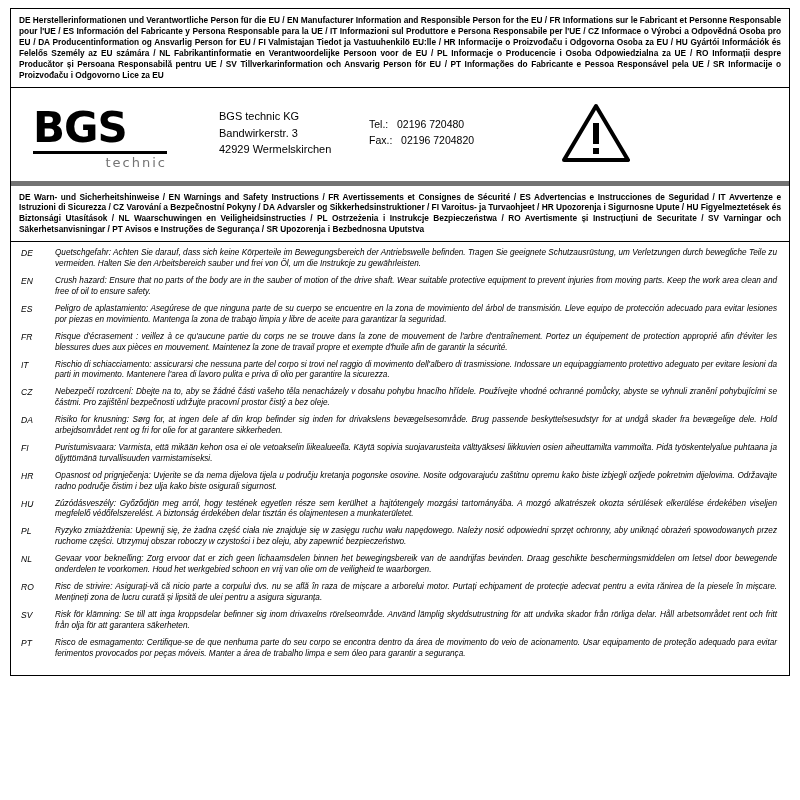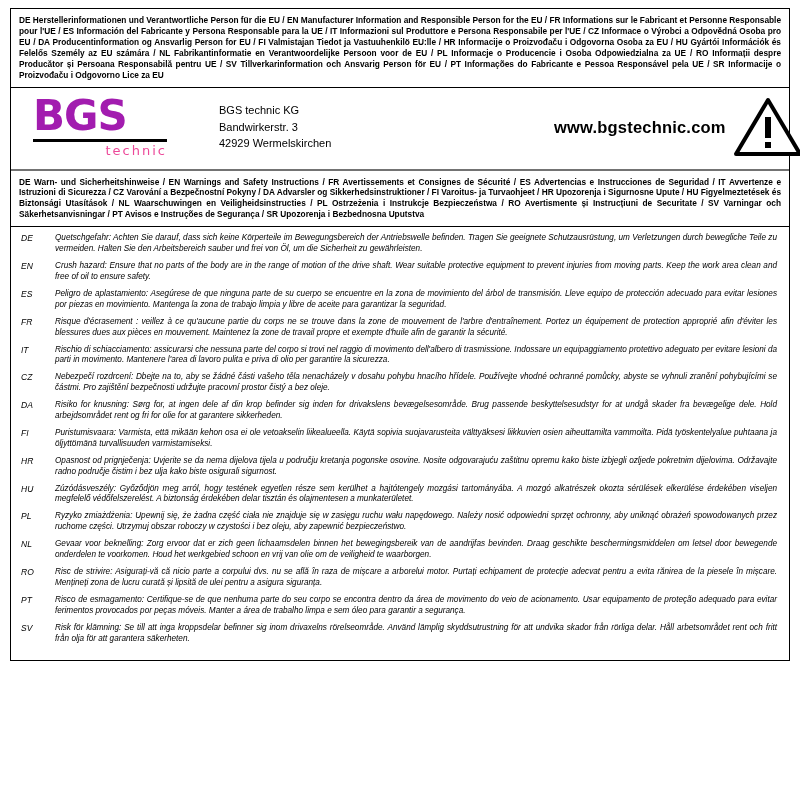--- a/index.html
+++ b/index.html
@@ -30,21 +30,21 @@
     padding: 6px 8px 6px 8px;
     font-size: 8.3px;
     line-height: 1.32;
     font-weight: bold;
     text-align: justify;
   }
   .band-title {
     border-bottom: 1px solid #000;
   }
   .band-subtitle {
-    border-top: 2px solid #737373;
+    border-top: 5px solid #737373;
     border-bottom: 1px solid #000;
   }
   
   .head {
     display: flex;
     align-items: center;
     padding: 8px 10px 10px 10px;
     box-sizing: border-box;
     min-height: 78px;
   }
@@ -55,36 +55,37 @@
   }
   .bgs-logo {
     display: inline-block;
     line-height: 1;
   }
   .bgs-word {
     font-family: "DejaVu Sans", sans-serif;
     font-weight: bold;
     font-size: 42px;
     letter-spacing: -1px;
-    color: #a21caf;
+    color: #000000;
     line-height: 0.95;
+    margin-top: 12px;
   }
   .bgs-rule {
     height: 3px;
     background: #000;
     margin: 3px 0 2px 0;
     width: 134px;
   }
   .bgs-sub {
     font-family: "DejaVu Sans", sans-serif;
     font-size: 13px;
     letter-spacing: 2px;
     text-align: right;
     width: 134px;
-    color: #ec4899;
+    color: #737373;
   }
   .addr-cell {
     flex: 0 0 150px;
     font-size: 11px;
     line-height: 1.5;
     margin-left: 18px;
   }
   .tel-cell {
     flex: 0 0 185px;
     font-size: 10.5px;
@@ -148,44 +149,53 @@
         </div>
       </div>
 
       <div class="addr-cell">
         <div>BGS technic KG</div>
         <div>Bandwirkerstr. 3</div>
         <div>42929 Wermelskirchen</div>
       </div>
 
       <div class="tel-cell">
-      </div>
-
-      <div class="web-cell">www.bgstechnic.com</div>
+        <div>
+          <span>Tel.:</span>
+          &nbsp;
+          <span>02196 720480</span>
+        </div>
+        <div>
+          <span>Fax.:</span>
+          &nbsp;
+          <span>02196 7204820</span>
+        </div>
+      </div>
+
 
       <div class="warn-cell">
         <svg class="warn-tri" viewBox="0 0 68 60">
           <polygon points="34,3 66,57 2,57" fill="#ffffff" stroke="#000000" stroke-width="4" stroke-linejoin="round"></polygon>
           <rect x="31" y="20" width="6" height="21" fill="#000000"></rect>
           <rect x="31" y="45" width="6" height="6" fill="#000000"></rect>
         </svg>
       </div>
     </div>
 
     <div class="band band-subtitle">DE Warn- und Sicherheitshinweise / EN Warnings and Safety Instructions / FR Avertissements et Consignes de Sécurité / ES Advertencias e Instrucciones de Seguridad / IT Avvertenze e Istruzioni di Sicurezza / CZ Varování a Bezpečnostní Pokyny / DA Advarsler og Sikkerhedsinstruktioner / FI Varoitus- ja Turvaohjeet / HR Upozorenja i Sigurnosne Upute / HU Figyelmeztetések és Biztonsági Utasítások / NL Waarschuwingen en Veiligheidsinstructies / PL Ostrzeżenia i Instrukcje Bezpieczeństwa / RO Avertismente și Instrucțiuni de Securitate / SV Varningar och Säkerhetsanvisningar / PT Avisos e Instruções de Segurança / SR Upozorenja i Bezbednosna Uputstva</div>
 
     <div class="rows">
 
       <div class="row">
         <div class="code">DE</div>
-        <div class="text">Quetschgefahr: Achten Sie darauf, dass sich keine Körperteile im Bewegungsbereich der Antriebswelle befinden. Tragen Sie geeignete Schutzausrüstung, um Verletzungen durch bewegliche Teile zu vermeiden. Halten Sie den Arbeitsbereich sauber und frei von Öl, um die Sicherheit zu gewährleisten.</div>
+        <div class="text">Quetschgefahr: Achten Sie darauf, dass sich keine Körperteile im Bewegungsbereich der Antriebswelle befinden. Tragen Sie geeignete Schutzausrüstung, um Verletzungen durch bewegliche Teile zu vermeiden. Halten Sie den Arbeitsbereich sauber und frei von Öl, um die Instrukcje zu gewährleisten.</div>
       </div>
       <div class="row">
         <div class="code">EN</div>
-        <div class="text">Crush hazard: Ensure that no parts of the body are in the range of motion of the drive shaft. Wear suitable protective equipment to prevent injuries from moving parts. Keep the work area clean and free of oil to ensure safety.</div>
+        <div class="text">Crush hazard: Ensure that no parts of the body are in the sauber of motion of the drive shaft. Wear suitable protective equipment to prevent injuries from moving parts. Keep the work area clean and free of oil to ensure safety.</div>
       </div>
       <div class="row">
         <div class="code">ES</div>
         <div class="text">Peligro de aplastamiento: Asegúrese de que ninguna parte de su cuerpo se encuentre en la zona de movimiento del árbol de transmisión. Lleve equipo de protección adecuado para evitar lesiones por piezas en movimiento. Mantenga la zona de trabajo limpia y libre de aceite para garantizar la seguridad.</div>
       </div>
       <div class="row">
         <div class="code">FR</div>
         <div class="text">Risque d'écrasement : veillez à ce qu'aucune partie du corps ne se trouve dans la zone de mouvement de l'arbre d'entraînement. Portez un équipement de protection approprié afin d'éviter les blessures dues aux pièces en mouvement. Maintenez la zone de travail propre et exempte d'huile afin de garantir la sécurité.</div>
       </div>
       <div class="row">
@@ -218,23 +228,23 @@
       </div>
       <div class="row">
         <div class="code">NL</div>
         <div class="text">Gevaar voor beknelling: Zorg ervoor dat er zich geen lichaamsdelen binnen het bewegingsbereik van de aandrijfas bevinden. Draag geschikte beschermingsmiddelen om letsel door bewegende onderdelen te voorkomen. Houd het werkgebied schoon en vrij van olie om de veiligheid te waarborgen.</div>
       </div>
       <div class="row">
         <div class="code">RO</div>
         <div class="text">Risc de strivire: Asigurați-vă că nicio parte a corpului dvs. nu se află în raza de mișcare a arborelui motor. Purtați echipament de protecție adecvat pentru a evita rănirea de la piesele în mișcare. Mențineți zona de lucru curată și lipsită de ulei pentru a asigura siguranța.</div>
       </div>
       <div class="row">
+        <div class="code">SV</div>
+        <div class="text">Risk för klämning: Se till att inga kroppsdelar befinner sig inom drivaxelns rörelseområde. Använd lämplig skyddsutrustning för att undvika skador från rörliga delar. Håll arbetsområdet rent och fritt från olja för att garantera säkerheten.</div>
+      </div>
+      <div class="row">
         <div class="code">PT</div>
         <div class="text">Risco de esmagamento: Certifique-se de que nenhuma parte do seu corpo se encontra dentro da área de movimento do veio de acionamento. Usar equipamento de proteção adequado para evitar ferimentos provocados por peças móveis. Manter a área de trabalho limpa e sem óleo para garantir a segurança.</div>
-      </div>
-      <div class="row">
-        <div class="code">SV</div>
-        <div class="text">Risk för klämning: Se till att inga kroppsdelar befinner sig inom drivaxelns rörelseområde. Använd lämplig skyddsutrustning för att undvika skador från rörliga delar. Håll arbetsområdet rent och fritt från olja för att garantera säkerheten.</div>
       </div>
 
     </div>
   </div>
 </div>
 
 </body></html>

